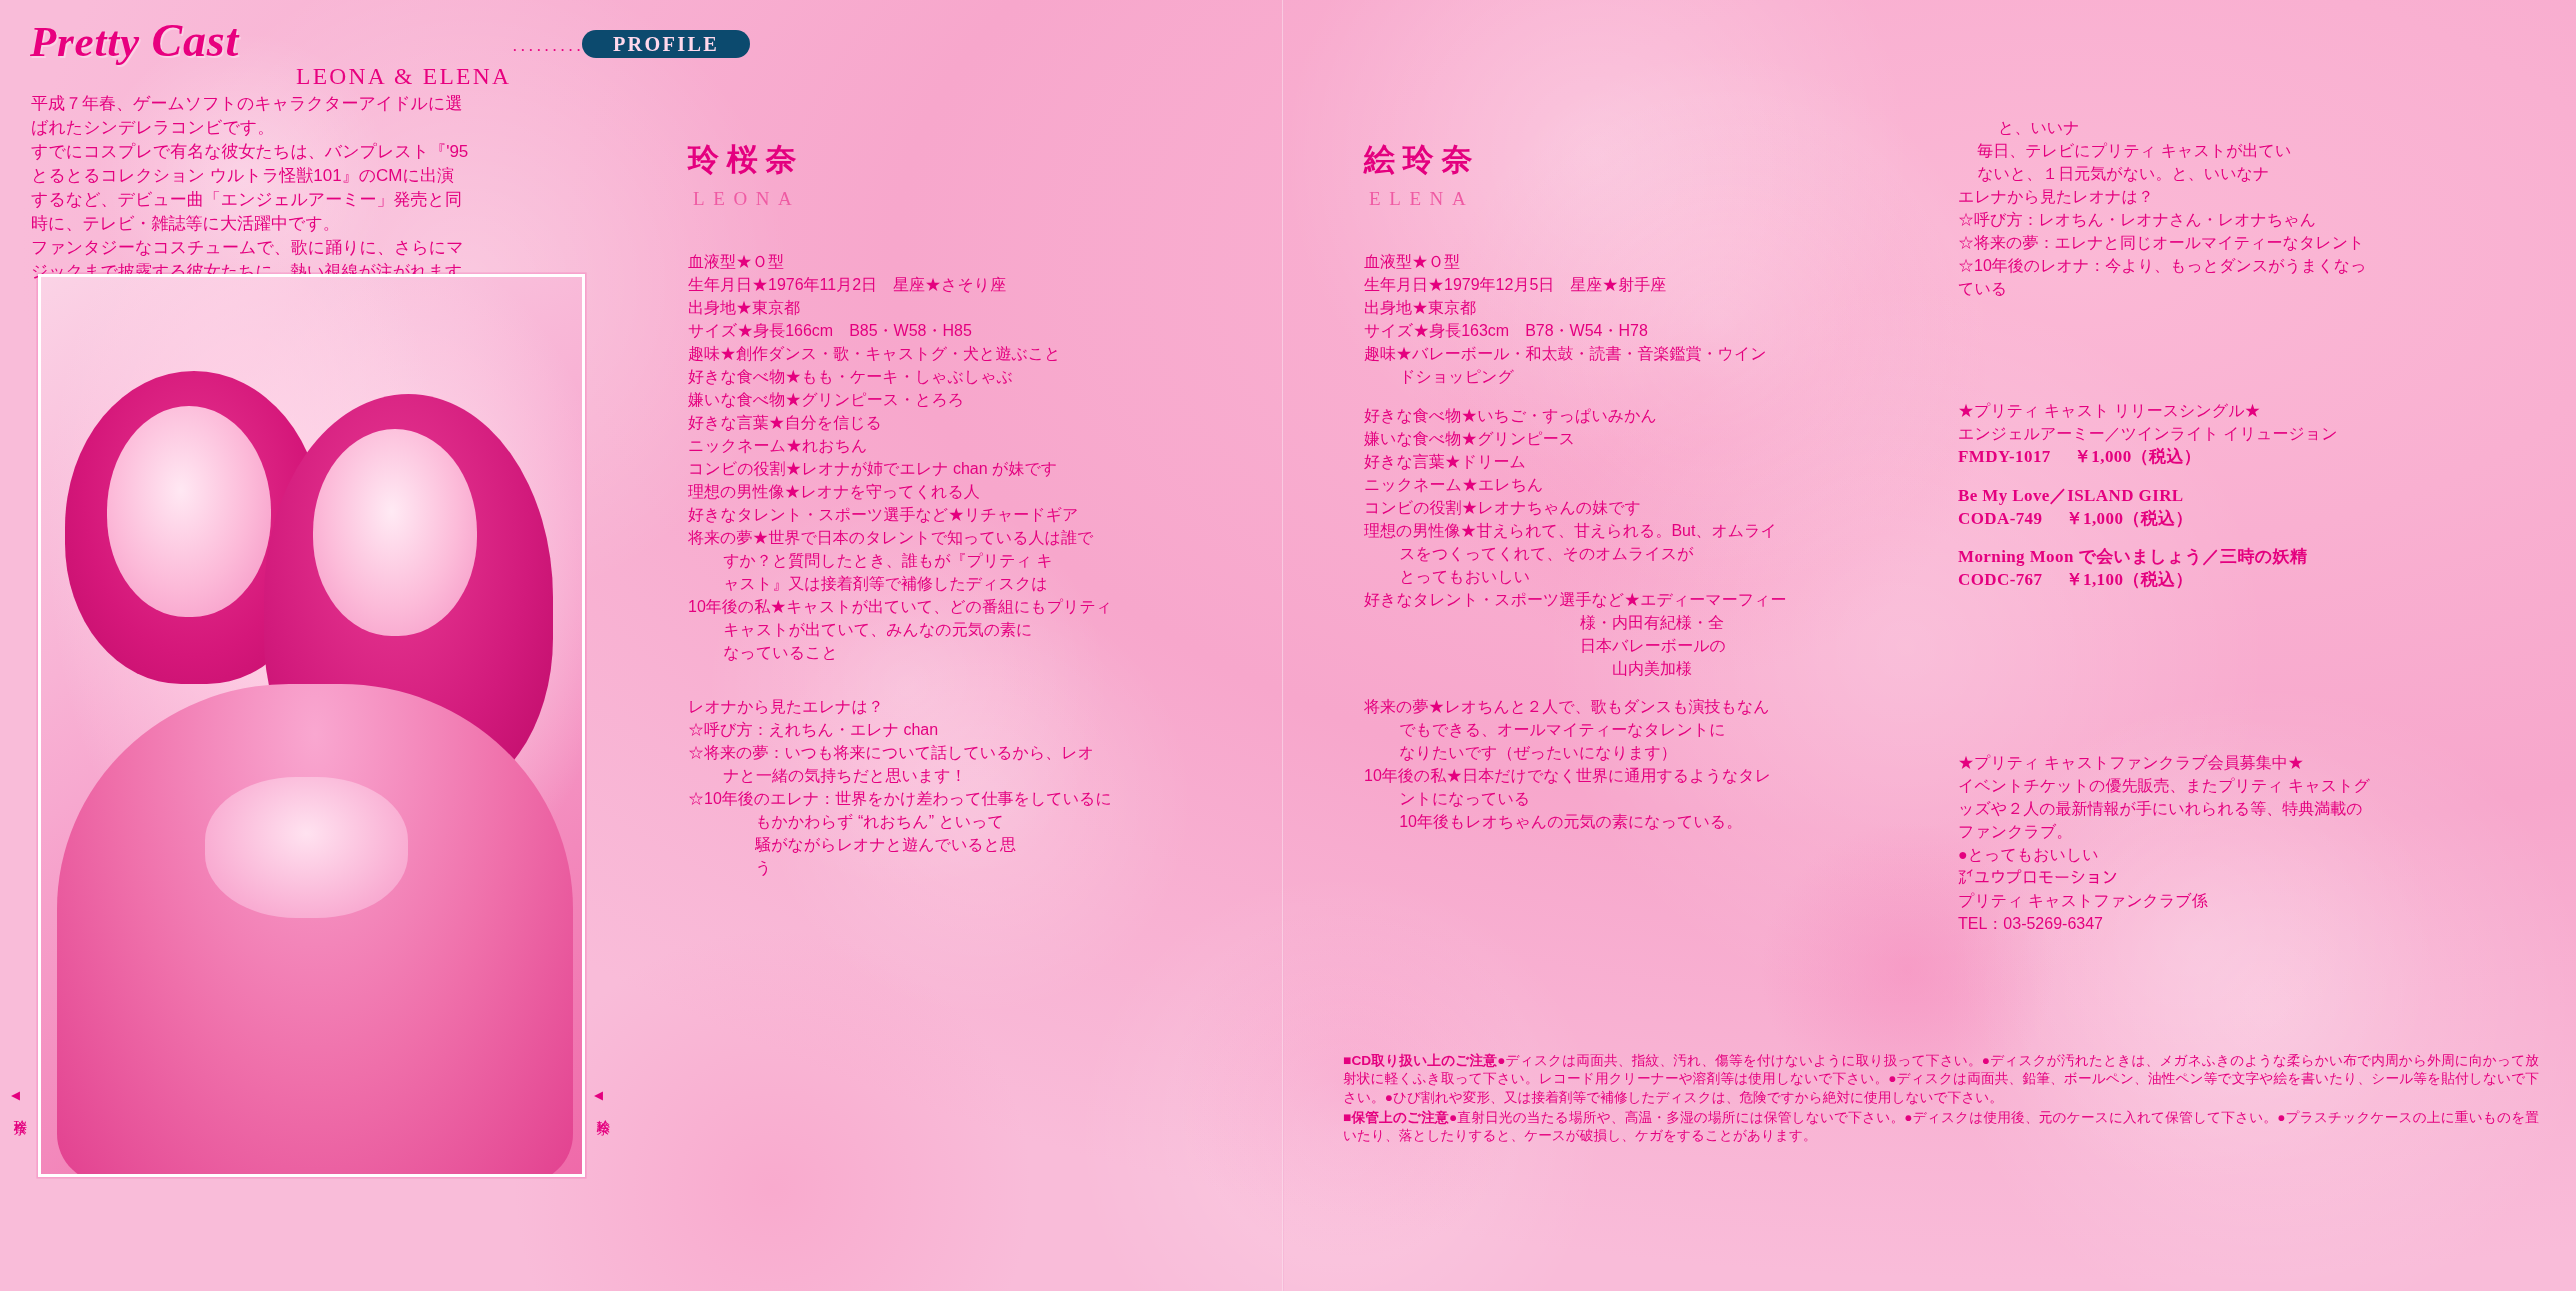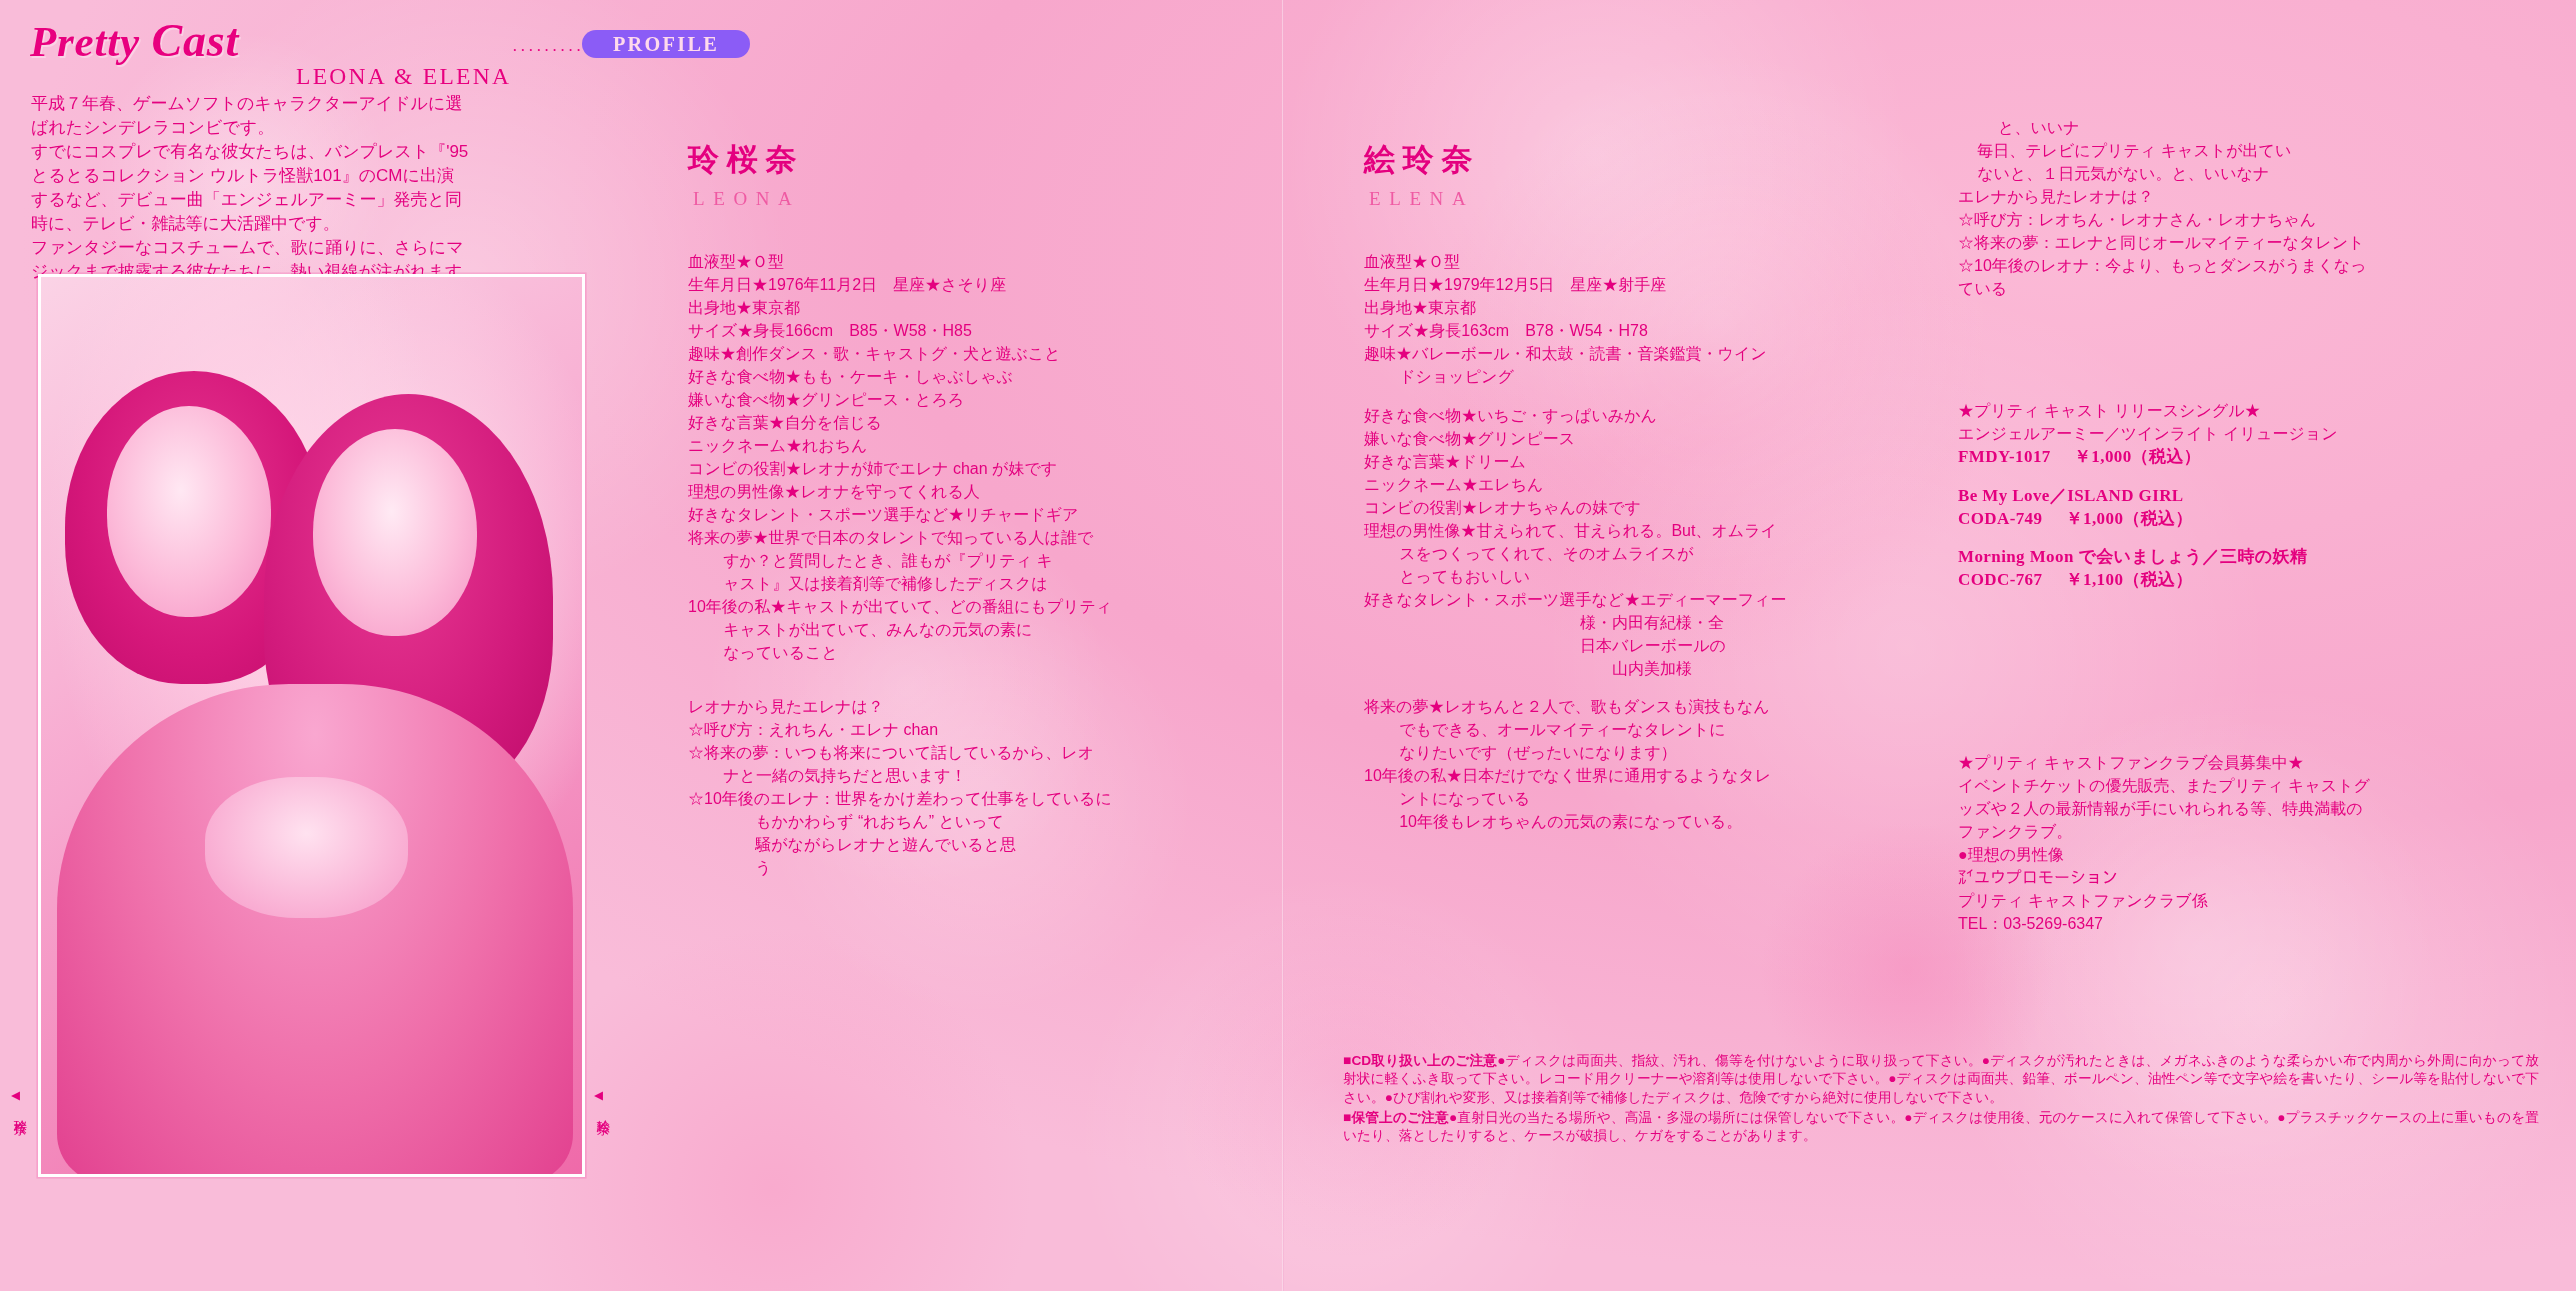--- a/index.html
+++ b/index.html
@@ -49,21 +49,21 @@
     font-family: "Liberation Serif", serif;
     margin-top: 32px;
   }
   .dots {
     position:absolute; left:512px; top:41px;
     font-size: 17px; letter-spacing: 2.3px; color:#e8007f;
   }
   .profile-pill {
     position:absolute; left:582px; top:30px;
     width: 168px; height: 28px; border-radius: 14px;
-    background:#8b5cf6; color:#ffd9ec;
+    background:#0c4a6e; color:#ffd9ec;
     font-size: 20.3px; font-weight:bold; letter-spacing: 2.3px;
     display:flex; align-items:center; justify-content:center;
     font-family:"Liberation Serif", serif;
   }
 
   
   .intro {
     position:absolute; left:31px; top:92px; width: 555px;
     font-size: 17px; line-height: 24px; color:#e4007f;
     font-family:"Liberation Sans", sans-serif;
@@ -273,21 +273,21 @@
       &nbsp;&nbsp;&nbsp;
       <span>￥1,100（税込）</span>
     </div>
   </div>
 
   <div class="rcol" style="left:1958px;top:751px;width:594px;">
     <div class="ln">★プリティ キャストファンクラブ会員募集中★</div>
     <div class="ln">イベントチケットの優先販売、またプリティ キャストグ</div>
     <div class="ln">ッズや２人の最新情報が手にいれられる等、特典満載の</div>
     <div class="ln">ファンクラブ。</div>
-    <div class="ln">●理想の男性像</div>
+    <div class="ln">●とってもおいしい</div>
     <div class="ln ind">㍄ユウプロモーション</div>
     <div class="ln ind">プリティ キャストファンクラブ係</div>
     <div class="ln ind">TEL：03-5269-6347</div>
   </div>
 
   <div class="notice">
     <p>
       <span class="hd">■CD取り扱い上のご注意</span><span>●ディスクは両面共、指紋、汚れ、傷等を付けないように取り扱って下さい。●ディスクが汚れたときは、メガネふきのような柔らかい布で内周から外周に向かって放射状に軽くふき取って下さい。レコード用クリーナーや溶剤等は使用しないで下さい。●ディスクは両面共、鉛筆、ボールペン、油性ペン等で文字や絵を書いたり、シール等を貼付しないで下さい。●ひび割れや変形、又は接着剤等で補修したディスクは、危険ですから絶対に使用しないで下さい。</span>
     </p>
     <p>

